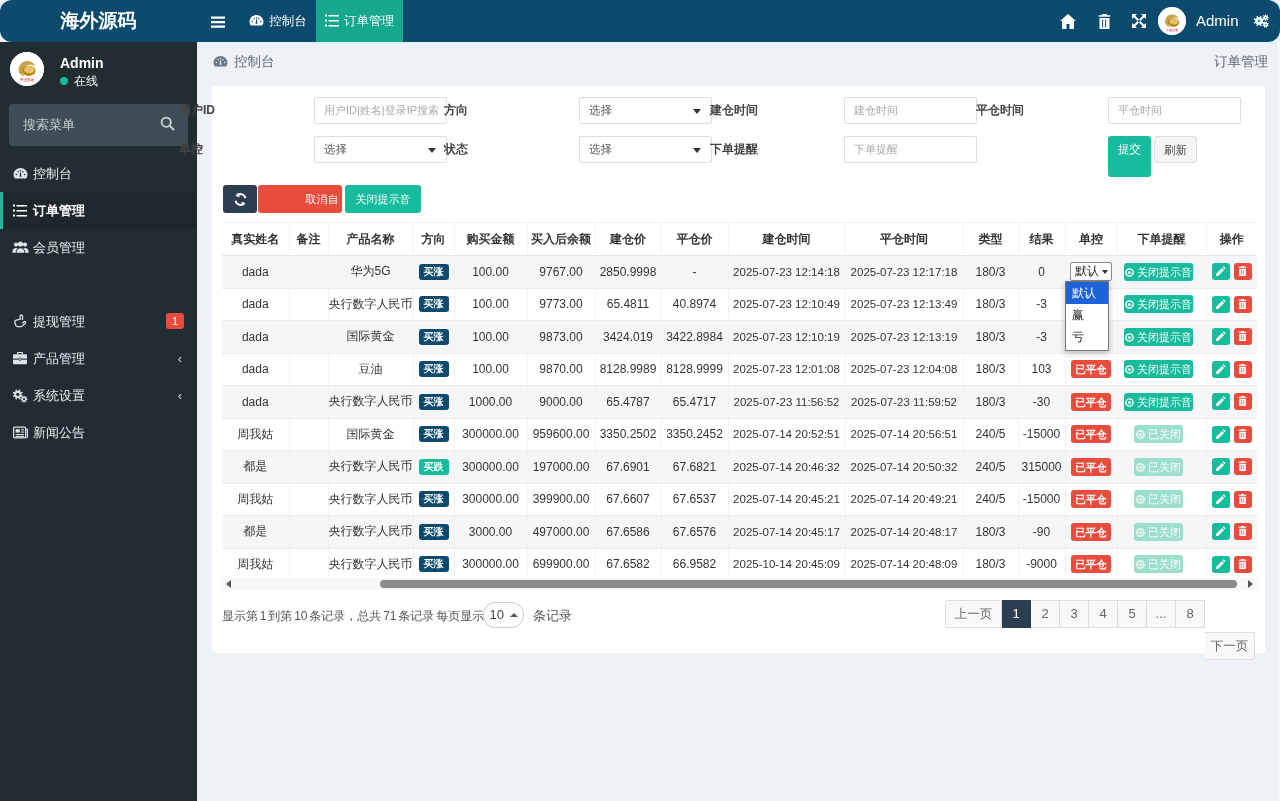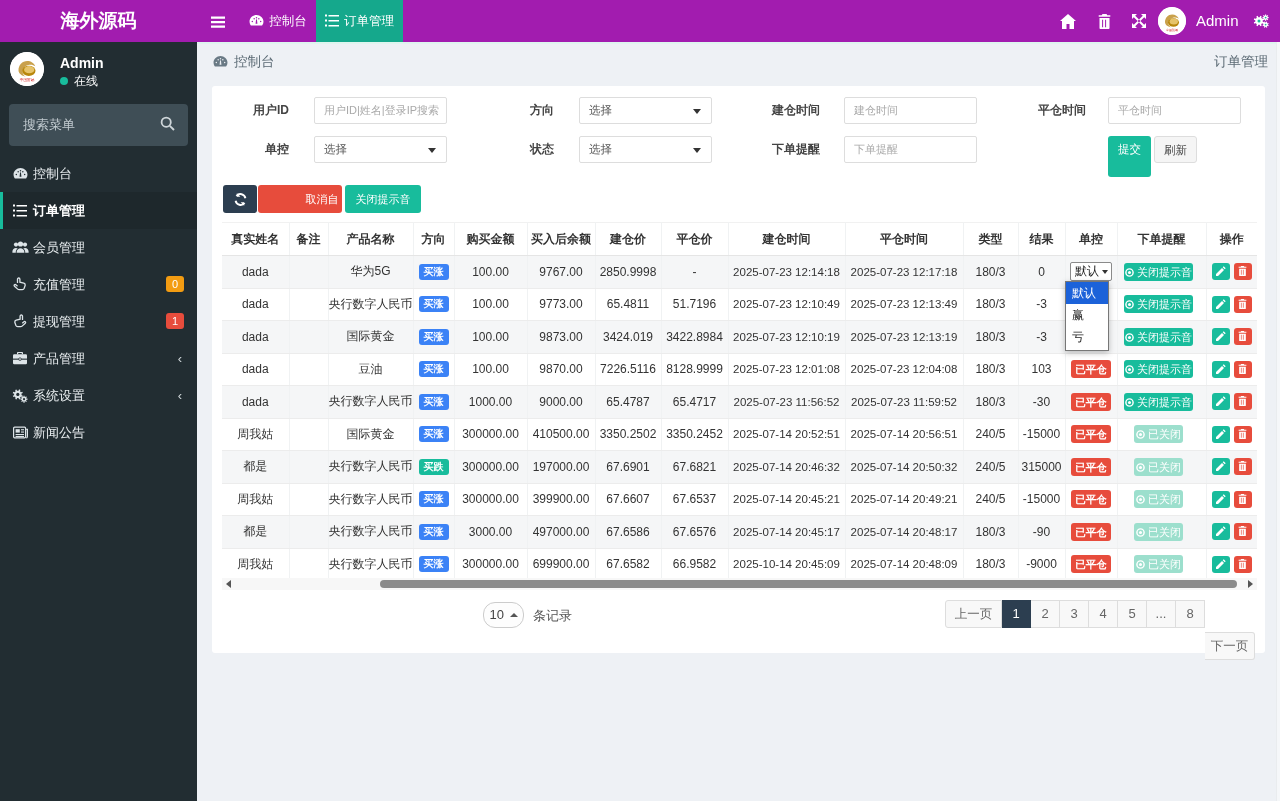--- a/index.html
+++ b/index.html
@@ -1,21 +1,21 @@
 <!DOCTYPE html>
 <html><head>
 <meta charset="utf-8">
 <style>
 * { margin:0; padding:0; box-sizing:border-box; }
 html,body { width:1280px; height:801px; overflow:hidden; }
 body { font-family:"Liberation Sans", sans-serif; font-size:13px; color:#333; background:#eef1f5; }
 #page { position:relative; width:1280px; height:801px; }
 
 
-#navbar { position:absolute; left:0; top:0; width:1280px; height:42px; background:#a21caf; }
+#navbar { position:absolute; left:0; top:0; width:1280px; height:42px; background:#0c4a6e;border-radius:12px; }
 #brand { position:absolute; left:0; top:0; width:197px; height:42px; color:#fff; font-size:19px; font-weight:bold; text-align:center; line-height:42px; }
 #hamburger { position:absolute; left:203px; top:0; width:30px; height:42px; color:#fff; text-align:center; line-height:42px; }
 .navtab { position:absolute; top:0; height:42px; line-height:42px; color:#fff; font-size:12.5px; text-align:center; }
 #tab1 { left:240px; width:76px; }
 #tab2 { left:316px; width:87px; background:#15a88c; }
 .nticon { display:inline-block; vertical-align:-2px; margin-right:5px; }
 .nr-item { position:absolute; top:0; height:42px; color:#fff; text-align:center; }
 #avatar-sm { position:absolute; left:1158px; top:7px; width:28px; height:28px; border-radius:50%; background:#fff; overflow:hidden; }
 #admin-name { position:absolute; left:1196px; top:0; height:42px; line-height:42px; color:#fff; font-size:15px; }
 
@@ -40,41 +40,41 @@
 .mi-badge.red { background:#e74c3c; }
 .mi-caret { position:absolute; right:15px; top:0; color:#d0d7da; font-size:13px; }
 
 
 #content { position:absolute; left:197px; top:42px; width:1083px; height:759px; background:#eef1f5; }
 #crumb-l { position:absolute; left:16px; top:11px; color:#5b6a74; font-size:13.5px; }
 #crumb-r { position:absolute; right:12px; top:11px; color:#5b6a74; font-size:13.5px; }
 #panel { position:absolute; left:15px; top:44px; width:1053px; height:567px; background:#fff; border-radius:3px; }
 
 
-.flabel { position:absolute; width:110px; text-align:right; font-weight:bold; font-size:12px; color:#444; line-height:27px; }
+.flabel { position:absolute; width:110px; font-weight:bold; font-size:12px; color:#444; line-height:27px; }
 .finput { position:absolute; width:133px; height:27px; border:1px solid #ddd; border-radius:2px; background:#fff; font-size:11px; color:#a9a9a9; line-height:25px; padding-left:9px; white-space:nowrap; overflow:hidden; }
 .fselect { position:absolute; width:133px; height:27px; border:1px solid #ddd; border-radius:2px; background:#fff; font-size:11.5px; color:#555; line-height:25px; padding-left:9px; }
 .fselect .car { position:absolute; right:10px; top:11px; width:0; height:0; border-left:4.5px solid transparent; border-right:4.5px solid transparent; border-top:5px solid #333; }
 .btn { display:inline-block; text-align:center; border-radius:3px; font-size:11.5px; color:#fff; }
 
 
 #tb-refresh { position:absolute; left:11px; top:99px; width:34px; height:28px; background:#2c3e50; border-radius:3px; color:#fff; text-align:center; line-height:28px; }
 #tb-cancel { position:absolute; left:46px; top:99px; width:84px; height:28px; background:#e74c3c; border-radius:3px; color:#fff; text-align:center; line-height:28px; font-size:11px;padding-left:44px; }
 #tb-sound { position:absolute; left:133px; top:99px; width:76px; height:28px; background:#18bc9c; border-radius:3px; color:#fff; text-align:center; line-height:28px; font-size:11px; }
 
 
 #tbl { position:absolute; left:10px; top:136px; width:1035px; border-collapse:collapse; table-layout:fixed; font-size:12px; }
 #tbl thead tr { border-top:1px solid #f1f1f1; }
 #tbl th { font-weight:bold; text-align:center; height:33px; border-bottom:1px solid #e5e5e5; border-right:1px solid #f0f2f3; font-size:12px; color:#333; }
 #tbl td:nth-child(9), #tbl td:nth-child(10) { font-size:11.5px; }
 #tbl td { text-align:center; height:32.5px; border-bottom:1px solid #ececec; border-right:1px solid #f0f2f3; color:#333; overflow:hidden; white-space:nowrap; }
 #tbl th:last-child, #tbl td:last-child { border-right:none; }
 #tbl tr.odd td { background:#f5f6f7; }
 .bdg { display:inline-block; padding:0 5px; height:16px; line-height:16px; border-radius:3px; color:#fff; font-size:10px; font-weight:bold; }
-.bdg.red { background:#3b82f6; }
+.bdg.red { background:#0c4a6e; }
 .bdg.green { background:#18bc9c; }
 .bdg2 { display:inline-block; padding:0 4px; height:18px; line-height:18px; border-radius:3px; color:#fff; font-size:10.5px; font-weight:bold; background:#e74c3c; }
 .rembtn { display:inline-block; width:69px; height:18px; line-height:18px; border-radius:3px; color:#fff; font-size:11px; background:#18bc9c; position:relative; left:-3px; }
 .rembtn.off { background:#9cdfcd; width:49px; }
 .rembtn .ric { display:inline-block; vertical-align:-1px; margin-right:3px; }
 .actbtn { display:inline-block; width:18px; height:17px; border-radius:3px; vertical-align:middle; }
 .actbtn.g { background:#18bc9c; margin-right:4px; }
 .actbtn.r { background:#e74c3c; }
 .selctl { display:inline-block; width:42px; height:19px; border:1px solid #8a8a8a; border-radius:2px; background:#fff; font-size:12px; color:#222; line-height:17px; text-align:left; padding-left:4px; position:relative; }
 .selctl .scar { position:absolute; right:3px; top:7px; width:0; height:0; border-left:3.5px solid transparent; border-right:3.5px solid transparent; border-top:4px solid #333; }
@@ -222,27 +222,20 @@
       <span class="mi-icon"><svg width="17" height="13" viewBox="0 0 17 13" style="margin-top:12px">
             <g fill="#dde4e8">
               <circle cx="4" cy="3.6" r="2.1"></circle>
               <circle cx="13" cy="3.6" r="2.1"></circle>
               <circle cx="8.5" cy="3" r="2.6"></circle>
               <path d="M.4 10.5c0-2 1.6-3.6 3.6-3.6.6 0 1.2.2 1.7.5C4.5 8.3 3.8 9.6 3.8 11v.7H.4v-1.2zM16.6 10.5c0-2-1.6-3.6-3.6-3.6-.6 0-1.2.2-1.7.5 1.2.9 1.9 2.2 1.9 3.6v.7h3.4v-1.2zM4.6 11.2c0-2.2 1.8-3.9 3.9-3.9s3.9 1.7 3.9 3.9v.5H4.6v-.5z"></path>
             </g>
           </svg></span>
       <span class="mi-label">会员管理</span>
     </div>
-    <div class="menu-item" style="top:224px;">
-      <span class="mi-icon"><svg width="14" height="14" viewBox="0 0 14 14" style="margin-top:11px">
-            <path fill="none" stroke="#dde4e8" stroke-width="1.3" d="M4.5 6V2.2c0-.7.5-1.2 1.2-1.2s1.2.5 1.2 1.2v3l3.9.9c.8.2 1.4.9 1.4 1.8 0 .2 0 .4-.1.6l-.9 2.8c-.3.8-1 1.4-1.9 1.4H6.1c-.5 0-1-.2-1.4-.6L1.5 9.2c-.4-.4-.4-1 0-1.4.4-.4 1-.4 1.4 0l1.6 1.4"></path>
-          </svg></span>
-      <span class="mi-label">充值管理</span>
-      <span class="mi-badge orange">0</span>
-    </div>
     <div class="menu-item" style="top:261px;">
       <span class="mi-icon"><svg width="14" height="14" viewBox="0 0 14 14" style="margin-top:11px">
             <path fill="none" stroke="#dde4e8" stroke-width="1.3" d="M9.5 6V2.2c0-.7-.5-1.2-1.2-1.2S7.1 1.5 7.1 2.2v3l-3.9.9c-.8.2-1.4.9-1.4 1.8 0 .2 0 .4.1.6l.9 2.8c.3.8 1 1.4 1.9 1.4h3c.5 0 1-.2 1.4-.6l3.2-2.9c.4-.4.4-1 0-1.4-.4-.4-1-.4-1.4 0l-1.6 1.4"></path>
           </svg></span>
       <span class="mi-label">提现管理</span>
       <span class="mi-badge red">1</span>
     </div>
     <div class="menu-item" style="top:298px;">
       <span class="mi-icon"><svg width="14" height="13" viewBox="0 0 14 13" style="margin-top:12px">
             <rect x="0" y="2.2" width="14" height="10" rx="1.2" fill="#dde4e8"></rect>
@@ -399,21 +392,21 @@
                   </svg></span></td>
             </tr>
 <tr>
               <td>dada</td>
               <td></td>
               <td>央行数字人民币</td>
               <td><span class="bdg red">买涨</span></td>
               <td>100.00</td>
               <td>9773.00</td>
               <td>65.4811</td>
-              <td>51.7196</td>
+              <td>40.8974</td>
               <td>2025-07-23 12:10:49</td>
               <td>2025-07-23 12:13:49</td>
               <td>180/3</td>
               <td>-3</td>
               <td></td>
               <td><span class="rembtn"><span class="ric"><svg width="9" height="9" viewBox="0 0 10 10">
                       <circle cx="5" cy="5" r="4" fill="none" stroke="#fff" stroke-width="1.6"></circle>
                       <circle cx="5" cy="5" r="1.7" fill="#fff"></circle>
                     </svg></span>关闭提示音</span></td>
               <td><span class="actbtn g"><svg width="10" height="10" viewBox="0 0 10 10" style="margin-top:3px">
@@ -446,21 +439,21 @@
                     <path fill="#fff" d="M4.5 0h4l.8 1.2h3v1.6H.7V1.2h3L4.5 0zM1.5 4h10v10.2c0 .5-.4.8-.8.8H2.3c-.4 0-.8-.3-.8-.8V4zm2.6 1.8v7.4h1V5.8h-1zm3 0v7.4h1V5.8h-1z"></path>
                   </svg></span></td>
             </tr>
 <tr>
               <td>dada</td>
               <td></td>
               <td>豆油</td>
               <td><span class="bdg red">买涨</span></td>
               <td>100.00</td>
               <td>9870.00</td>
-              <td>7226.5116</td>
+              <td>8128.9989</td>
               <td>8128.9999</td>
               <td>2025-07-23 12:01:08</td>
               <td>2025-07-23 12:04:08</td>
               <td>180/3</td>
               <td>103</td>
               <td><span class="bdg2">已平仓</span></td>
               <td><span class="rembtn"><span class="ric"><svg width="9" height="9" viewBox="0 0 10 10">
                       <circle cx="5" cy="5" r="4" fill="none" stroke="#fff" stroke-width="1.6"></circle>
                       <circle cx="5" cy="5" r="1.7" fill="#fff"></circle>
                     </svg></span>关闭提示音</span></td>
@@ -493,21 +486,21 @@
                   </svg></span><span class="actbtn r"><svg width="9" height="10" viewBox="0 0 13 15" style="margin-top:3px">
                     <path fill="#fff" d="M4.5 0h4l.8 1.2h3v1.6H.7V1.2h3L4.5 0zM1.5 4h10v10.2c0 .5-.4.8-.8.8H2.3c-.4 0-.8-.3-.8-.8V4zm2.6 1.8v7.4h1V5.8h-1zm3 0v7.4h1V5.8h-1z"></path>
                   </svg></span></td>
             </tr>
 <tr>
               <td>周我姑</td>
               <td></td>
               <td>国际黄金</td>
               <td><span class="bdg red">买涨</span></td>
               <td>300000.00</td>
-              <td>410500.00</td>
+              <td>959600.00</td>
               <td>3350.2502</td>
               <td>3350.2452</td>
               <td>2025-07-14 20:52:51</td>
               <td>2025-07-14 20:56:51</td>
               <td>240/5</td>
               <td>-15000</td>
               <td><span class="bdg2">已平仓</span></td>
               <td><span class="rembtn off"><span class="ric"><svg width="9" height="9" viewBox="0 0 10 10">
                       <circle cx="5" cy="5" r="4" fill="none" stroke="#fff" stroke-width="1.6"></circle>
                       <circle cx="5" cy="5" r="1.7" fill="#fff"></circle>
@@ -622,20 +615,21 @@
         <div class="opt">赢</div>
         <div class="opt">亏</div>
       </div>
 
       <div id="hscroll">
         <span class="harr" style="left:4px; border-top:4px solid transparent; border-bottom:4px solid transparent; border-right:5px solid #555;"></span>
         <span class="harr" style="right:4px; border-top:4px solid transparent; border-bottom:4px solid transparent; border-left:5px solid #555;"></span>
         <div id="hthumb"></div>
       </div>
 
+      <div id="pgtext">显示第 1 到第 10 条记录，总共 71 条记录 每页显示</div>
       <div style="position:absolute;left:321px;top:521px;color:#555;font-size:13px;">条记录</div>
       <div id="pgsize">10 <span style="display:inline-block;vertical-align:2px;margin-left:2px;width:0;height:0;border-left:4px solid transparent;border-right:4px solid transparent;border-bottom:4.5px solid #555;"></span></div>
       <div id="pager">
         <div class="pg first wide">上一页</div>
         <div class="pg act">1</div>
         <div class="pg">2</div>
         <div class="pg">3</div>
         <div class="pg">4</div>
         <div class="pg">5</div>
         <div class="pg">...</div>

